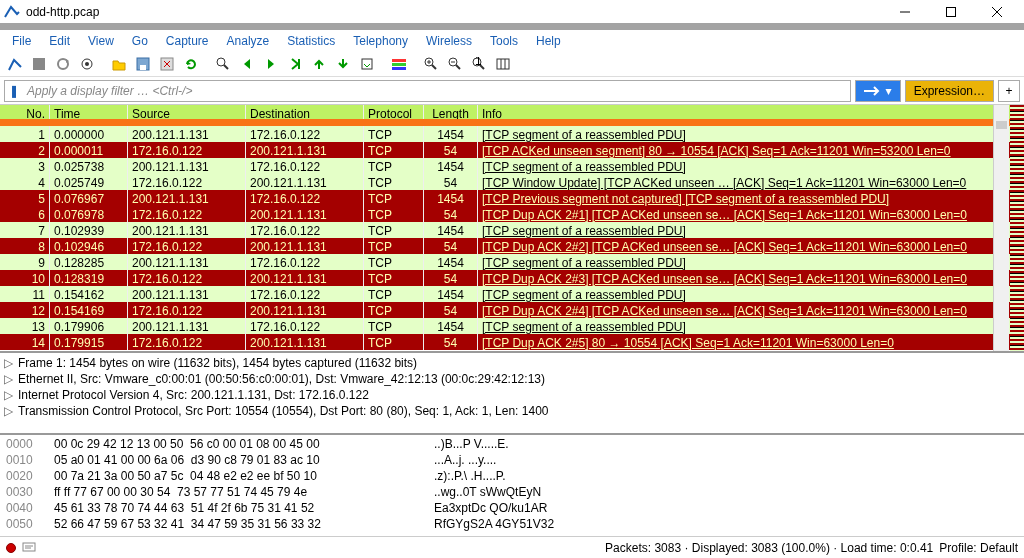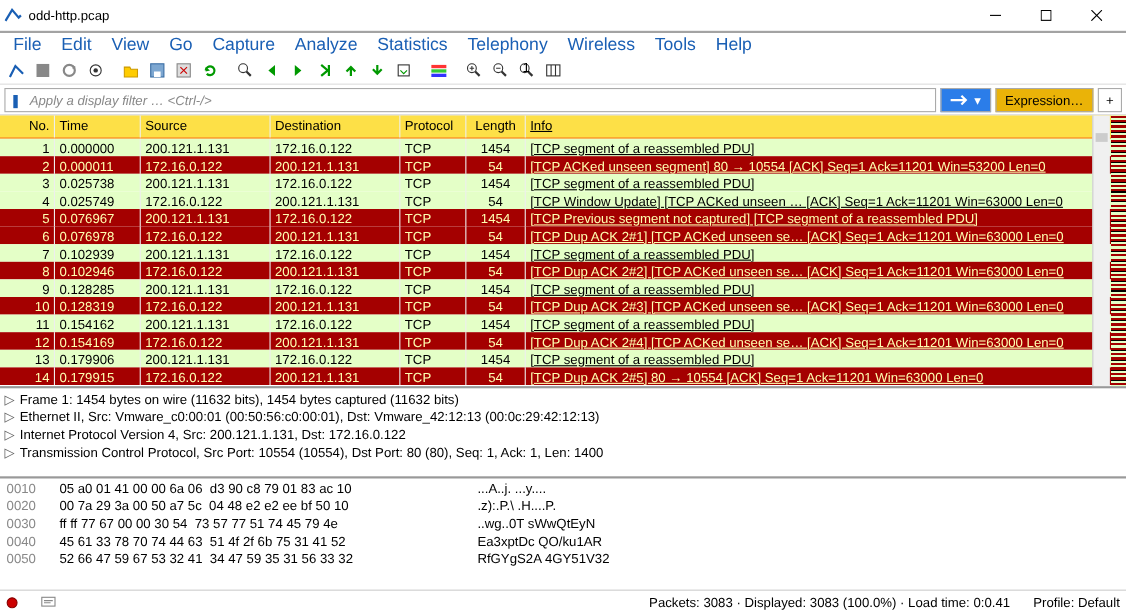--- a/index.html
+++ b/index.html
@@ -1,32 +1,32 @@
 <!DOCTYPE html>
 <html><head>
 <meta charset="utf-8">
 <style>
 * { margin: 0; padding: 0; box-sizing: border-box; font-family: "Segoe UI", Tahoma, sans-serif; font-size: 12px; }
 body { background: #fff; overflow: hidden; width: 1024px; height: 558px; display: flex; flex-direction: column; }
-.titlebar { height: 30px; background: #fff; display: flex; align-items: center; padding: 0 4px; border-bottom: 2px solid #a3a3a3; }
+.titlebar { height: 30px; background: #fff; display: flex; align-items: center; padding: 0 4px; border-bottom: 7px solid #a3a3a3; }
 .titlebar .icon { width: 16px; height: 16px; margin-right: 6px; }
 .titlebar .title { flex: 1; font-size: 12px; }
 .winbtn { width: 46px; height: 30px; display: flex; align-items: center; justify-content: center; font-size: 13px; }
 .menubar { height: 21px; display: flex; align-items: center; padding: 0 4px; gap: 2px; }
-.menubar span { padding: 2px 8px; color: #1a5fb4; font-size: 16px; }
+.menubar span { padding: 2px 8px; color: #1a5fb4; font-size: 12px; }
 .toolbar { height: 26px; display: flex; align-items: center; padding: 2px 4px; gap: 2px; border-bottom: 1px solid #ddd; }
 .tbtn { width: 22px; height: 22px; display: flex; align-items: center; justify-content: center; border: 1px solid transparent; }
 .tsep { width: 6px; }
 .filterbar { height: 28px; display: flex; align-items: center; padding: 2px 4px; gap: 4px; border-bottom: 1px solid #ccc; }
 .filterinput { flex: 1; height: 22px; border: 1px solid #aaa; padding: 0 4px; font-style: italic; color: #888; display: flex; align-items: center; }
 .filterinput .ficon { width: 14px; height: 14px; margin-right: 4px; font-style: normal; color: #1a5fb4; }
 .fbtn { height: 22px; padding: 0 8px; border: 1px solid #aaa; background: #eab308; display: flex; align-items: center; gap: 4px; }
 .plus { width: 22px; height: 22px; border: 1px solid #aaa; display: flex; align-items: center; justify-content: center; }
 .packetlist { height: 248px; position: relative; display: flex; flex-direction: column; border-bottom: 2px solid #999; }
-.plhdr { height: 21px; background: #fde047; display: flex; border-bottom: 1px solid #f97316; font-size: 12px; }
+.plhdr { height: 21px; background: #bef264; display: flex; border-bottom: 7px solid #f97316; font-size: 12px; }
 .plhdr div, .plrow div { padding: 2px 4px; border-right: 1px solid #eee; white-space: nowrap; overflow: hidden; }
 .c-no { width: 50px; text-align: right; }
 .c-time { width: 78px; }
 .c-src { width: 118px; }
 .c-dst { width: 118px; }
 .c-proto { width: 60px; }
 .c-len { width: 54px; text-align: center; }
 .c-info { flex: 1; text-decoration: underline; }
 .plbody { flex: 1; overflow: hidden; font-family: Consolas, monospace; font-size: 12px; position: relative; }
 .plrow { height: 16px; display: flex; }
@@ -35,21 +35,21 @@
 .plbody .c-no { color: inherit; }
 .minimap { position: absolute; right: 0; top: 0; bottom: 0; width: 14px; background: repeating-linear-gradient(to bottom, #a40000 0 2px, #e4ffc7 2px 4px, #a40000 4px 6px, #000 6px 7px, #e4ffc7 7px 9px); }
 .tree { height: 82px; overflow: auto; font-family: Consolas, monospace; font-size: 12px; padding: 2px 4px; border-bottom: 2px solid #999; }
 .tree div { display: flex; align-items: center; height: 16px; }
 .tree .exp { width: 14px; color: #666; }
 .hex { flex: 1; overflow: auto; font-family: Consolas, monospace; font-size: 12px; padding: 2px 6px; }
 .hex div { display: flex; height: 16px; white-space: pre; }
 .hex .off { color: #888; width: 48px; }
 .hex .bytes { width: 380px; }
 .hex .ascii { }
-.statusbar { height: 22px; border-top: 1px solid #ccc; display: flex; align-items: center; padding: 0 6px; gap: 21px; font-size: 12px; }
+.statusbar { height: 22px; border-top: 1px solid #ccc; display: flex; align-items: center; padding: 0 6px; gap: 6px; font-size: 12px; }
 .statusbar .spacer { flex: 1; }
 .red-dot { width: 10px; height: 10px; border-radius: 50%; background: #c00; border: 1px solid #800; }
 .scroll-v { position: absolute; right: 15px; top: 0; bottom: 0; width: 16px; background: #f0f0f0; border-left: 1px solid #ccc; }
 .scroll-v .thumb { position: absolute; left: 2px; right: 2px; top: 16px; height: 8px; background: #ccc; }
 svg { display: block; }
 </style>
 </head>
 <body>
 
 <div class="titlebar">
@@ -392,22 +392,23 @@
       <span class="exp">▷</span>
       <span>Internet Protocol Version 4, Src: 200.121.1.131, Dst: 172.16.0.122</span>
     </div>
     <div>
       <span class="exp">▷</span>
       <span>Transmission Control Protocol, Src Port: 10554 (10554), Dst Port: 80 (80), Seq: 1, Ack: 1, Len: 1400</span>
     </div>
   </div>
 
 <div class="hex" id="hex">
+    <div><span class="off">0000</span><span class="bytes">00 0c 29 42 12 13 00 50  56 c0 00 01 08 00 45 00</span><span class="ascii">..)B...P V.....E.</span></div>
     <div><span class="off">0010</span><span class="bytes">05 a0 01 41 00 00 6a 06  d3 90 c8 79 01 83 ac 10</span><span class="ascii">...A..j. ...y....</span></div>
-    <div><span class="off">0020</span><span class="bytes">00 7a 29 3a 00 50 a7 5c  04 48 e2 e2 ee bf 50 10</span><span class="ascii">.z):.P.\ .H....P.</span></div>
+    <div><span class="off">0020</span><span class="bytes">00 7a 21 3a 00 50 a7 5c  04 48 e2 e2 ee bf 50 10</span><span class="ascii">.z):.P.\ .H....P.</span></div>
     <div><span class="off">0030</span><span class="bytes">ff ff 77 67 00 00 30 54  73 57 77 51 74 45 79 4e</span><span class="ascii">..wg..0T sWwQtEyN</span></div>
     <div><span class="off">0040</span><span class="bytes">45 61 33 78 70 74 44 63  51 4f 2f 6b 75 31 41 52</span><span class="ascii">Ea3xptDc QO/ku1AR</span></div>
     <div><span class="off">0050</span><span class="bytes">52 66 47 59 67 53 32 41  34 47 59 35 31 56 33 32</span><span class="ascii">RfGYgS2A 4GY51V32</span></div>
   </div>
 
 <div class="statusbar">
   <span class="red-dot"></span>
   <span>
       <svg width="14" height="14">
         <rect x="1" y="2" width="12" height="8" stroke="#888" fill="none"></rect>

